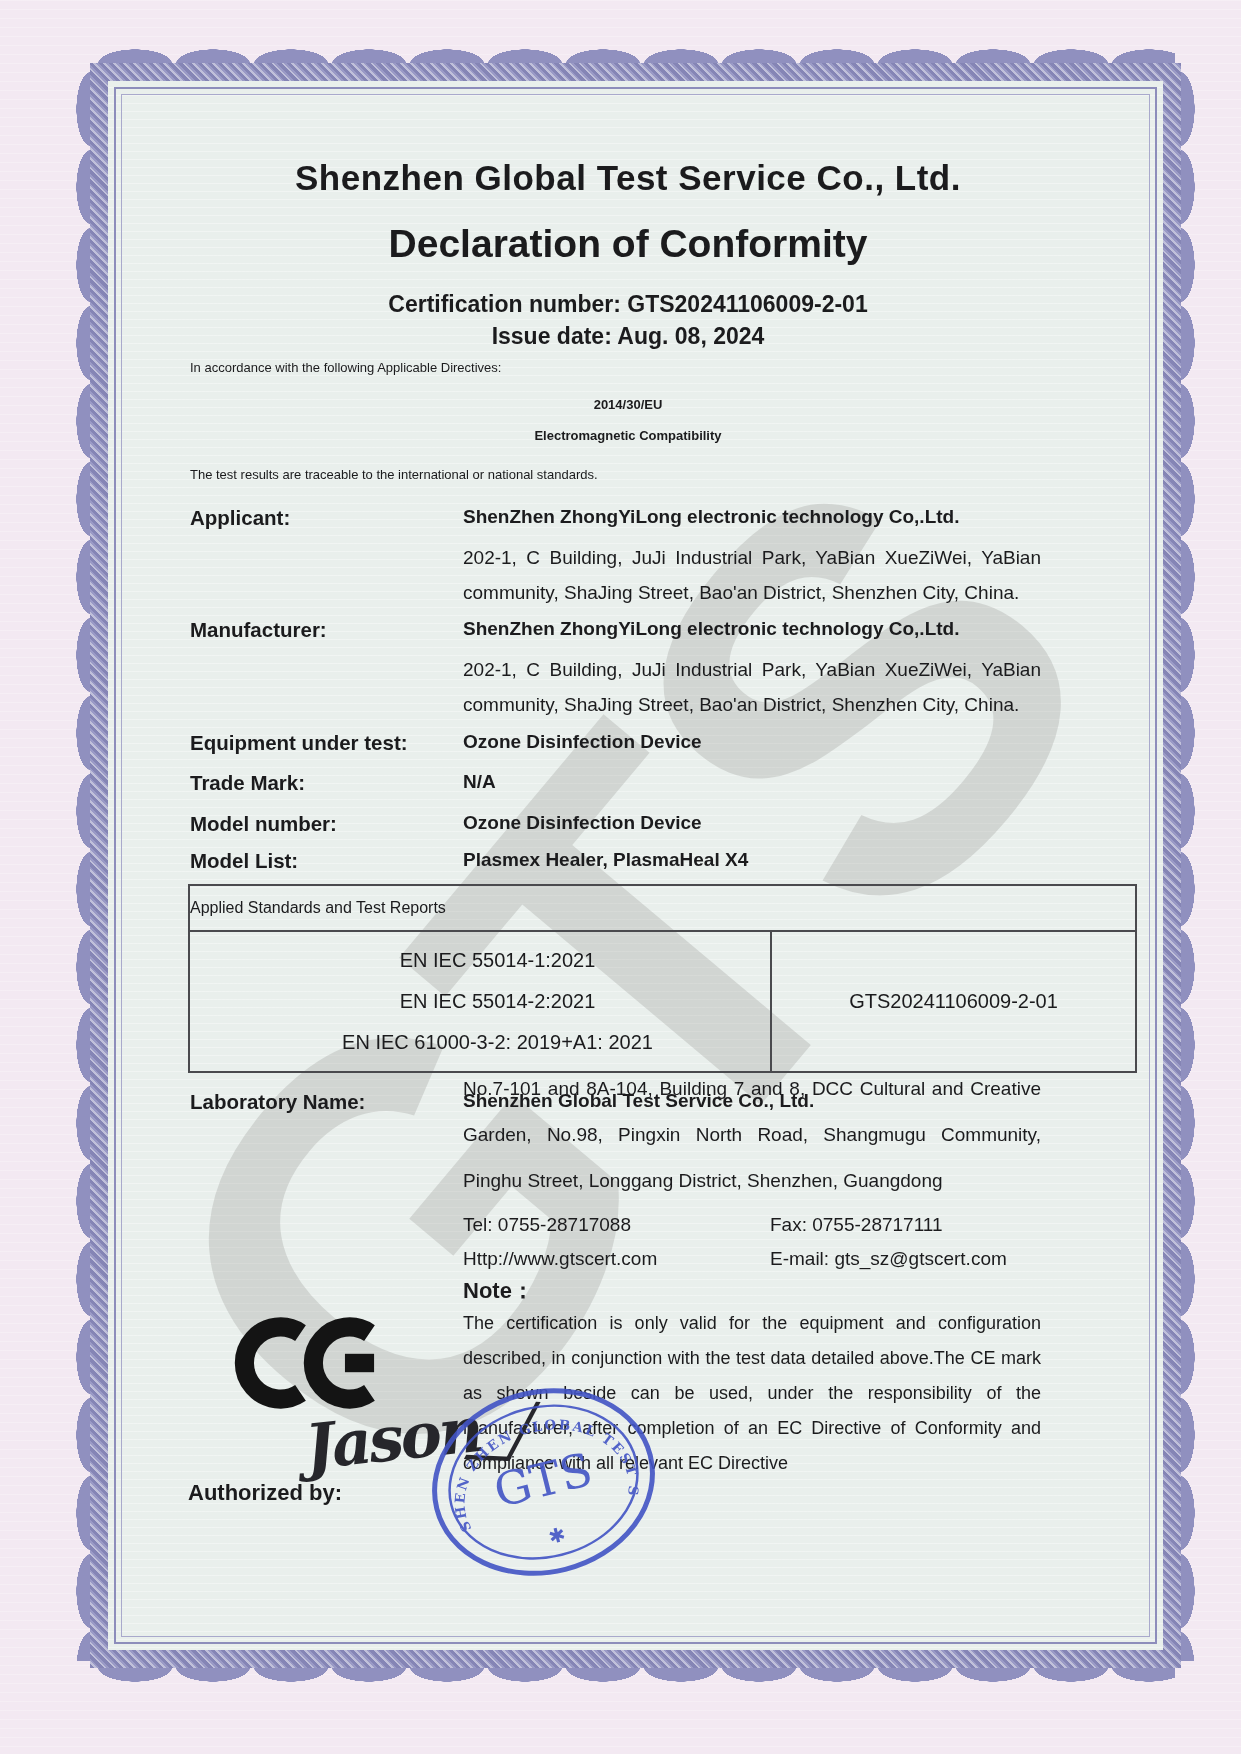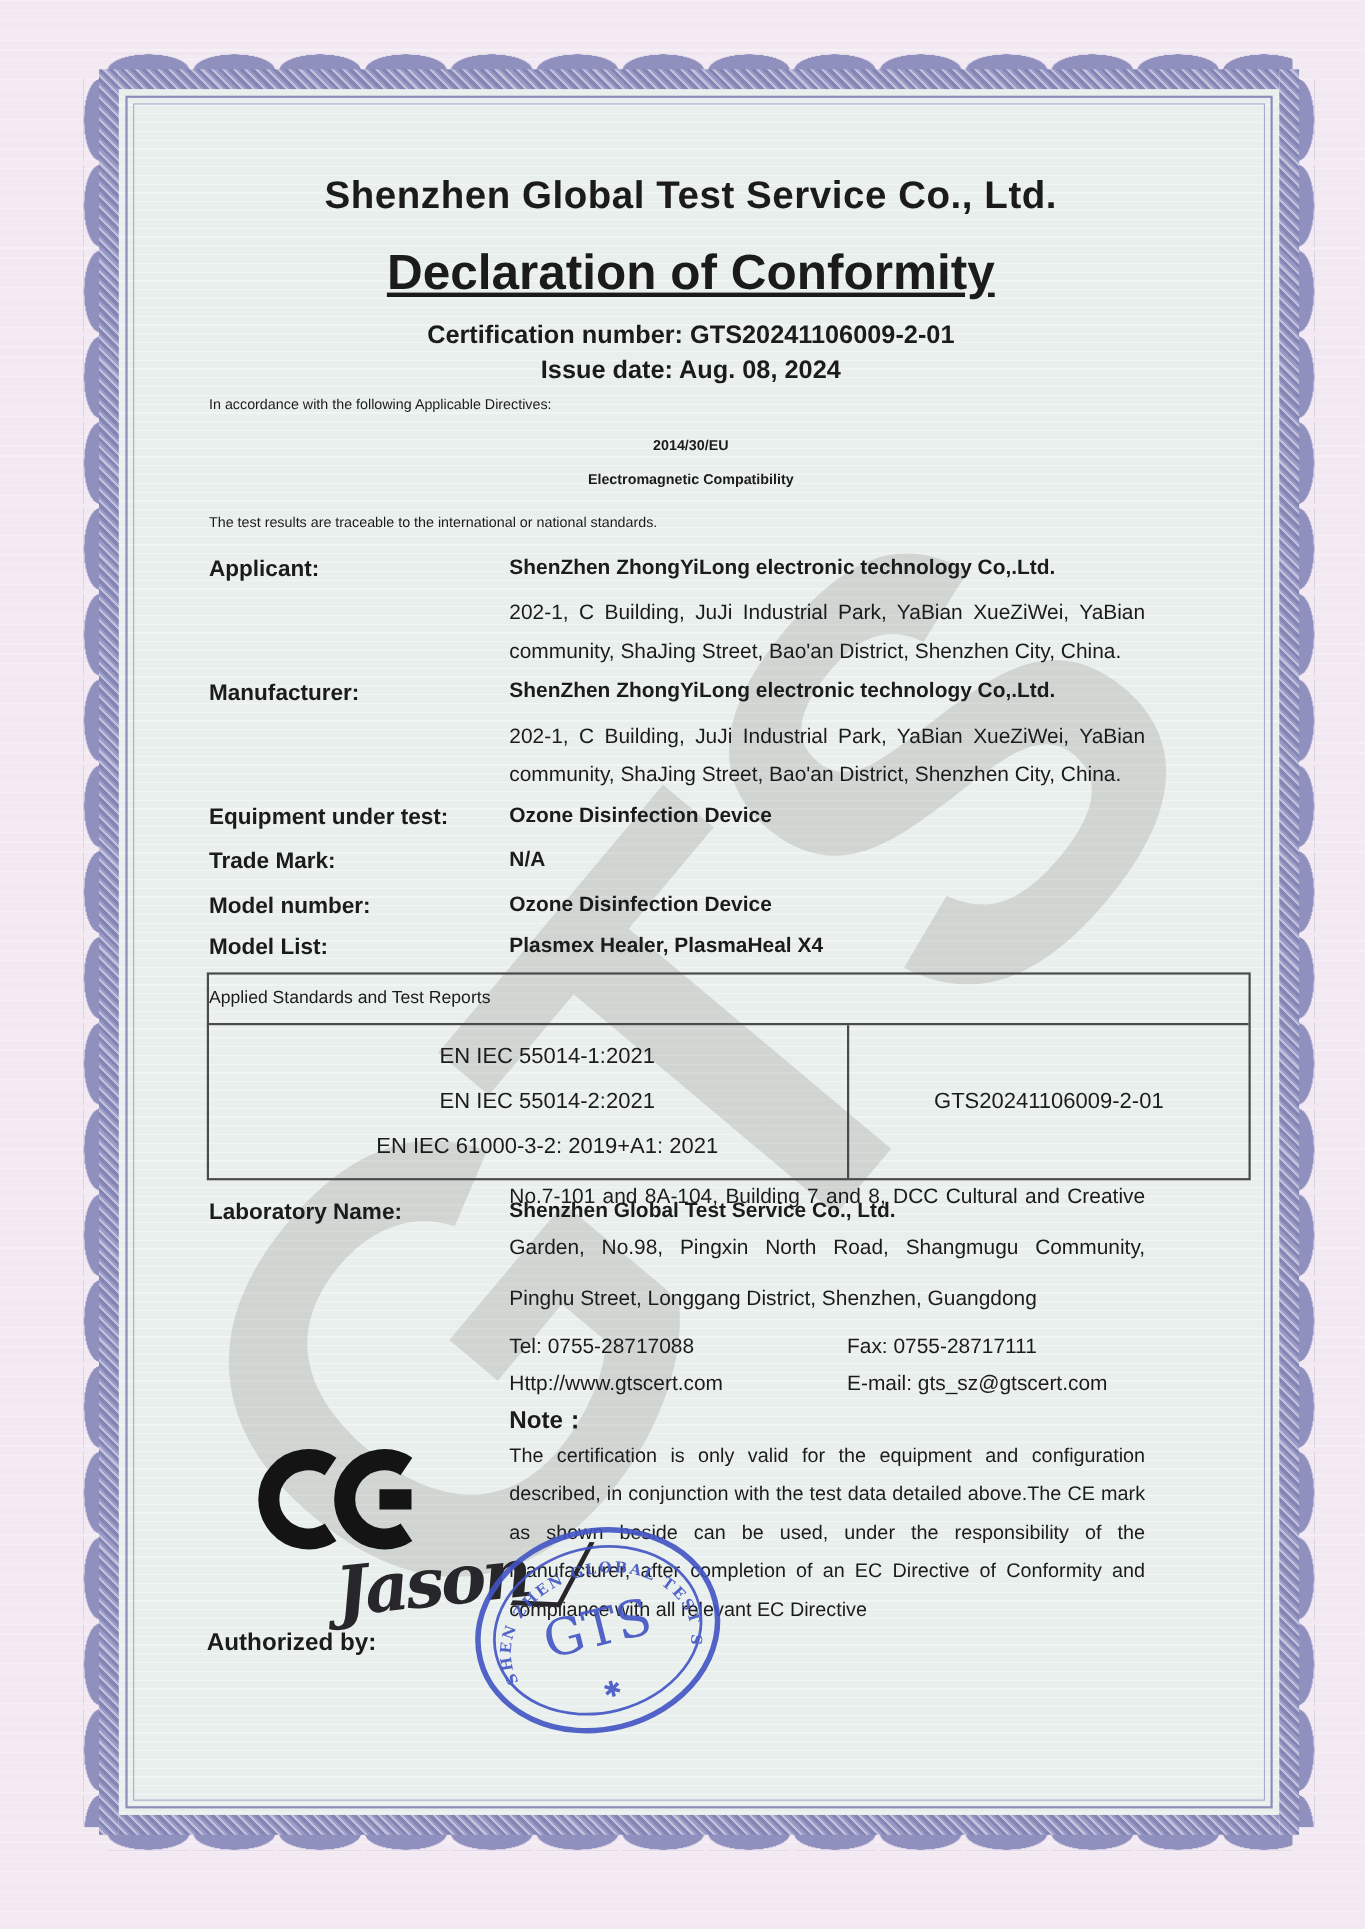--- a/index.html
+++ b/index.html
@@ -35,21 +35,21 @@
   .watermark{position:absolute;left:40px;top:430px;width:1160px;height:1100px;display:flex;align-items:center;justify-content:center;
     font-size:540px;font-weight:bold;letter-spacing:-8px;color:rgba(148,148,142,0.28);transform:rotate(-50deg);pointer-events:none;}
   
   .line{position:absolute;white-space:nowrap;}
   .center{left:105px;right:90px;text-align:center;}
   .lbl{left:190px;font-weight:bold;font-size:20.5px;}
   .val{left:463px;width:578px;font-size:19px;}
   .b{font-weight:bold;}
   .wrap{white-space:normal;text-align:justify;line-height:35px;}
   .title{font-size:35px;font-weight:bold;letter-spacing:.5px;}
-  .h2{font-size:45px;font-weight:bold;text-decoration:underline;}
+  .h2{font-size:39px;font-weight:bold;}
   .h3{font-size:23px;font-weight:bold;}
   .body{font-size:13px;}
   
   .stdtable{position:absolute;left:188px;top:884px;width:945px;border:2px solid #4a4a4e;}
   .stdhead{height:44px;line-height:44px;font-weight:normal;font-size:16px;border-bottom:2px solid #4a4a4e;}
   .stdbody{display:flex;margin-left:35px;}
   .stdleft{width:547px;box-sizing:border-box;border-right:2px solid #4a4a4e;text-align:center;padding:8px 0;}
   .stdleft div{line-height:41px;font-size:20px;}
   .stdright{flex:1;display:flex;align-items:center;justify-content:center;font-size:20px;}
   

